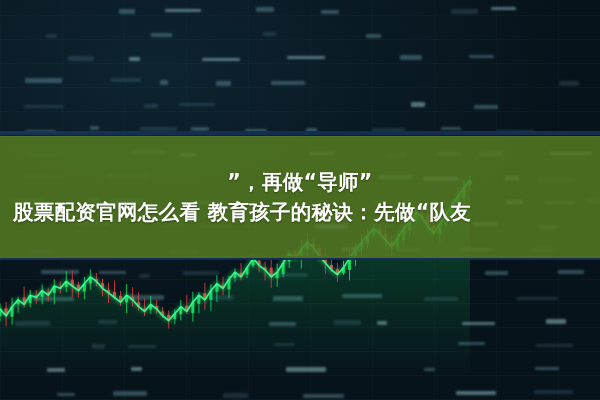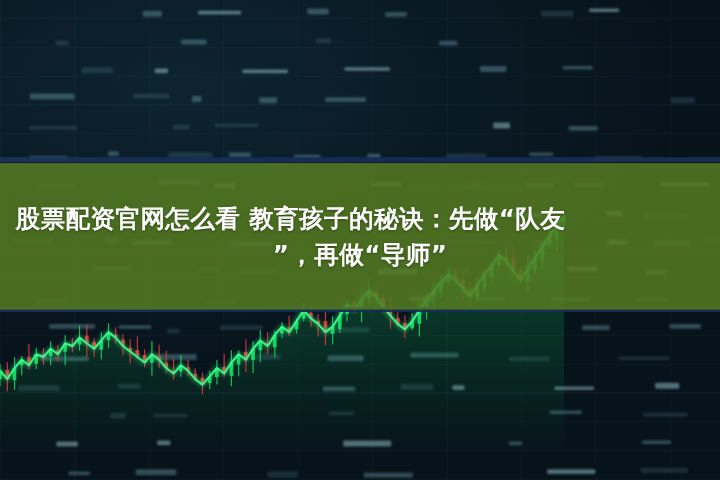--- a/index.html
+++ b/index.html
@@ -396,18 +396,18 @@
           <path d="M -6.0 183.6 L 0.0 179.0 L 6.1 185.9 L 12.1 176.7 L 18.1 169.8 L 24.1 174.4 L 30.2 165.2 L 36.2 167.5 L 42.2 160.6 L 48.2 165.2 L 54.3 156.0 L 60.3 158.3 L 66.3 151.4 L 72.3 156.0 L 78.4 160.6 L 84.4 153.7 L 90.4 146.8 L 96.4 151.4 L 102.5 158.3 L 108.5 162.9 L 114.5 167.5 L 120.5 172.1 L 126.6 165.2 L 132.6 169.8 L 138.6 176.7 L 144.6 181.3 L 150.7 174.4 L 156.7 179.0 L 162.7 185.9 L 168.7 190.5 L 174.8 183.6 L 180.8 176.7 L 186.8 181.3 L 192.8 172.1 L 198.9 165.2 L 204.9 169.8 L 210.9 160.6 L 216.9 153.7 L 223.0 158.3 L 229.0 149.1 L 235.0 142.2 L 241.0 146.8 L 247.1 137.6 L 253.1 128.4 L 259.1 135.3 L 265.1 139.9 L 271.2 146.8 L 277.2 142.2 L 283.2 133.0 L 289.2 123.8 L 295.3 128.4 L 301.3 119.2 L 307.3 112.3 L 313.3 116.9 L 319.4 126.1 L 325.4 133.0 L 331.4 139.9 L 337.4 144.5 L 343.5 137.6 L 349.5 128.4 L 355.5 119.2 L 361.5 112.3 L 367.6 105.4 L 373.6 98.5 L 379.6 103.1 L 385.6 110.0 L 391.7 116.9 L 397.7 107.7 L 403.7 98.5 L 409.7 91.6 L 415.8 82.4 L 421.8 87.0 L 427.8 96.2 L 433.8 103.1 L 439.9 93.9 L 445.9 84.7 L 451.9 75.5 L 457.9 66.3 L 464.0 57.1 L 470.0 50.2" fill="none" stroke="#3bff8c" stroke-width="1.7" stroke-linejoin="round" filter="url(#softGlow)" opacity="0.95"></path>
         </g>
     </svg>
   </div>
 
   <div class="sep" style="top:131px"></div>
   <div class="sep" style="top:256px"></div>
 
   <div id="headline-band">
     <div id="headline-text">
+      <span id="headline-line2">”，再做“导师”</span>
       <span id="headline-line1">股票配资官网怎么看 教育孩子的秘诀：先做“队友</span>
-      <span id="headline-line2">”，再做“导师”</span>
     </div>
   </div>
 
 </div>
 
 </body></html>

